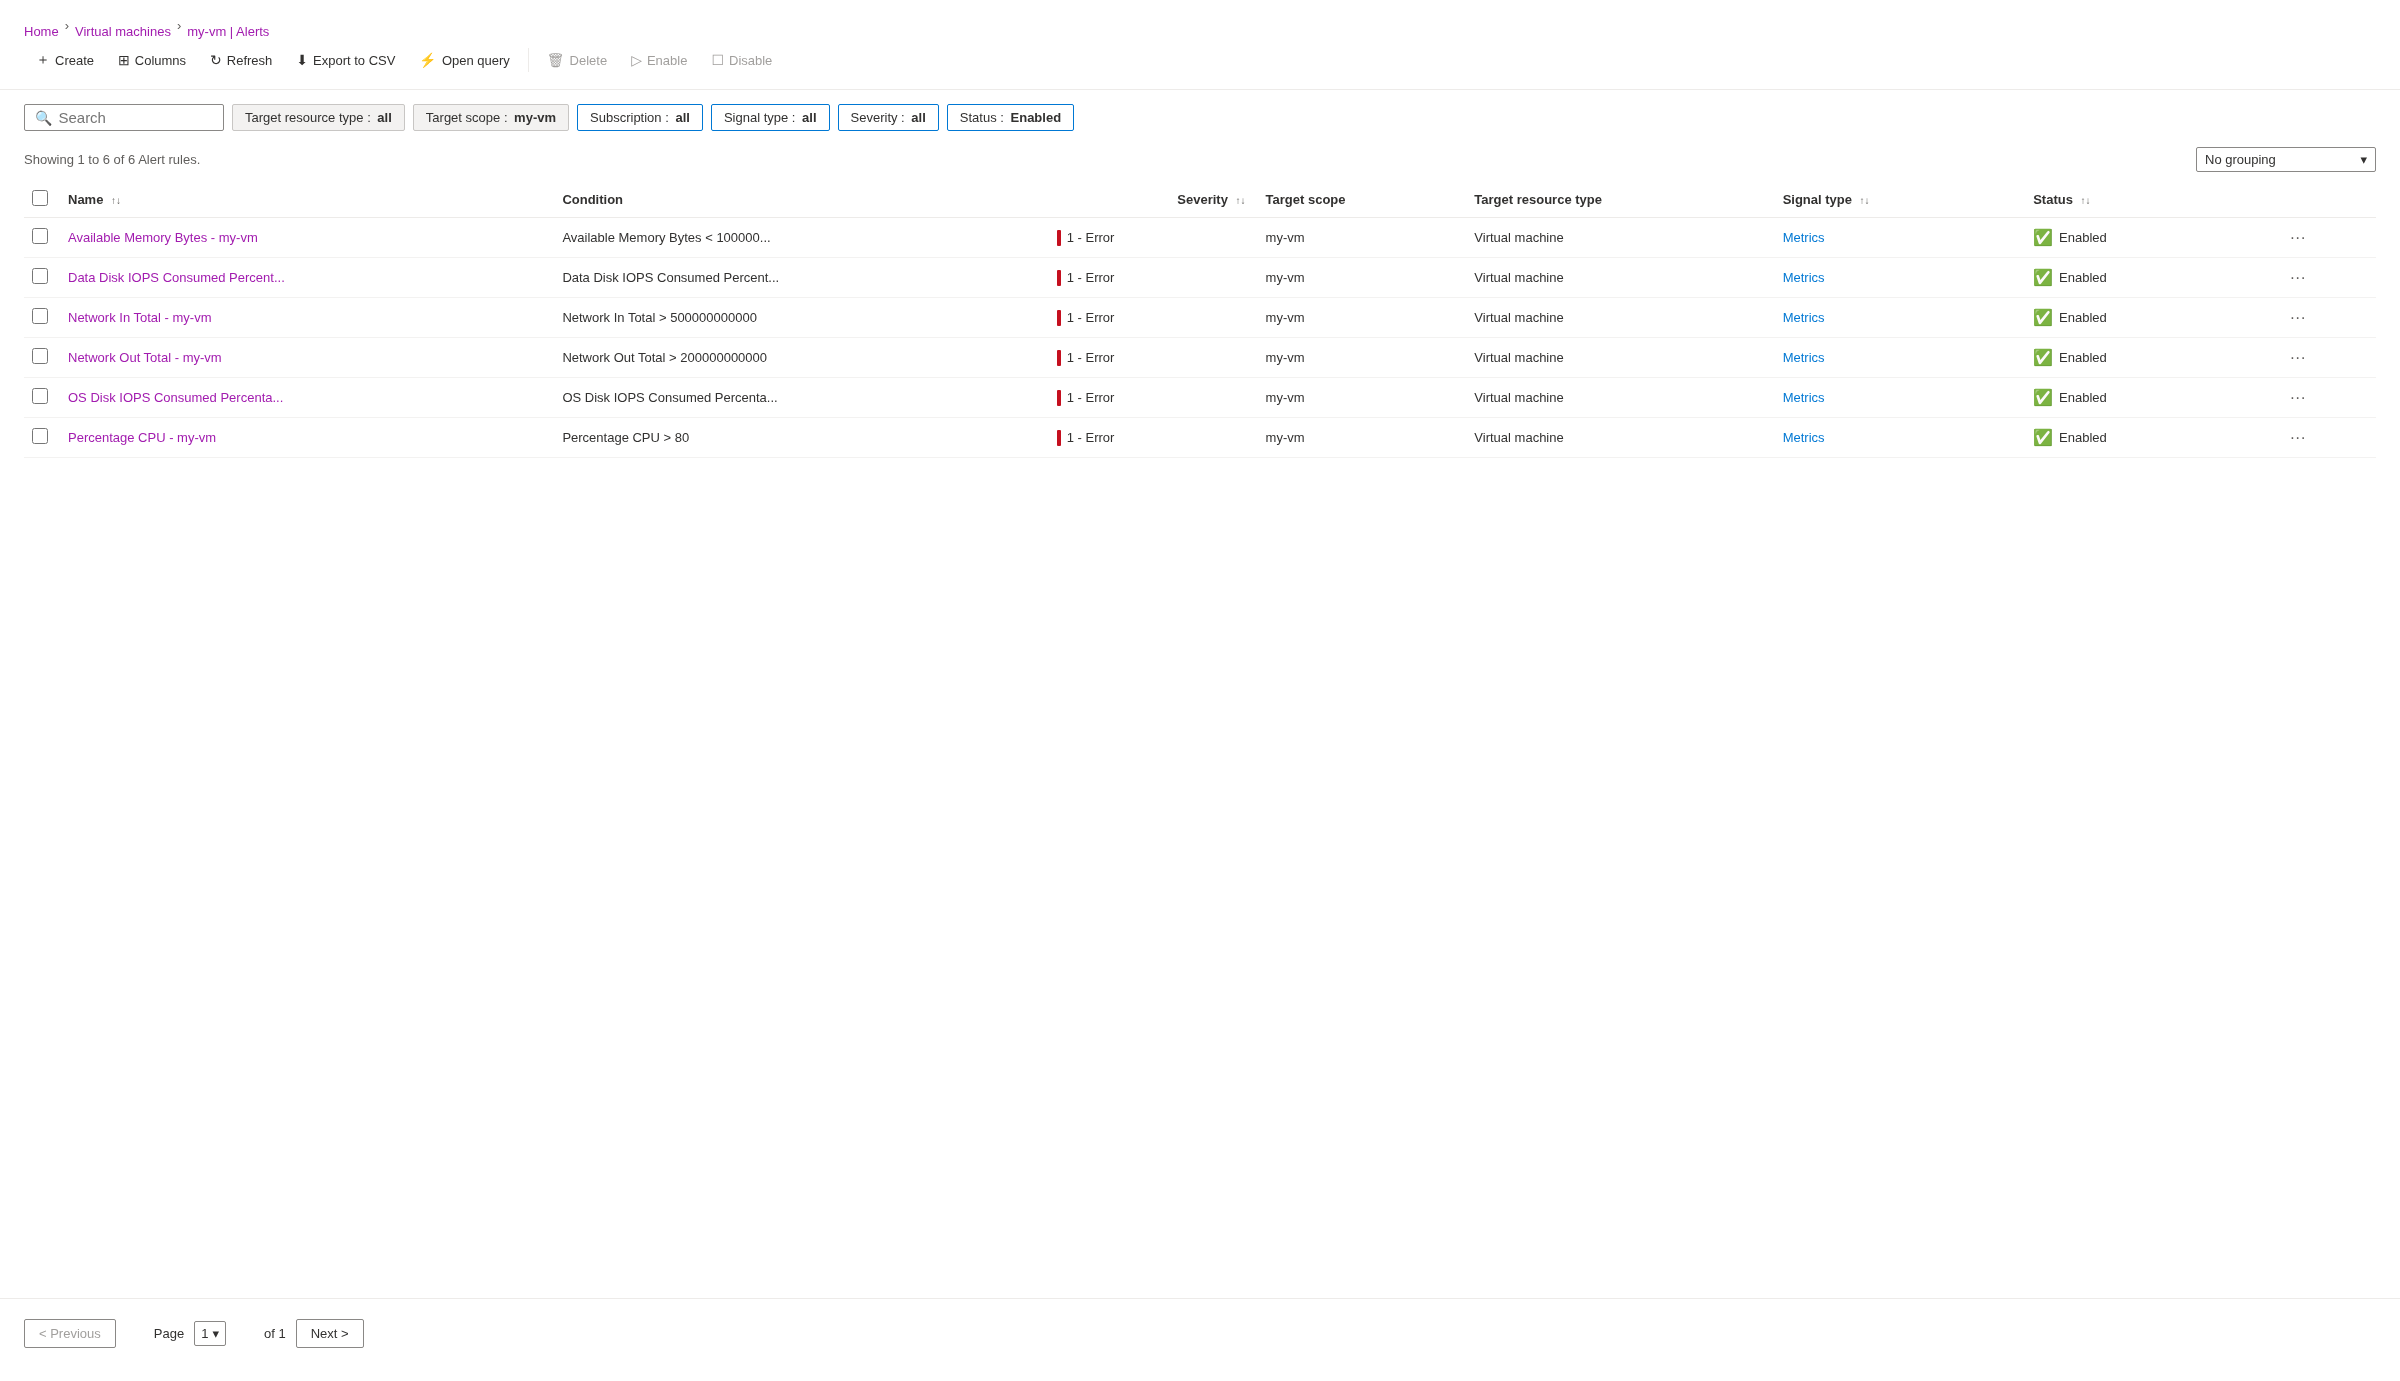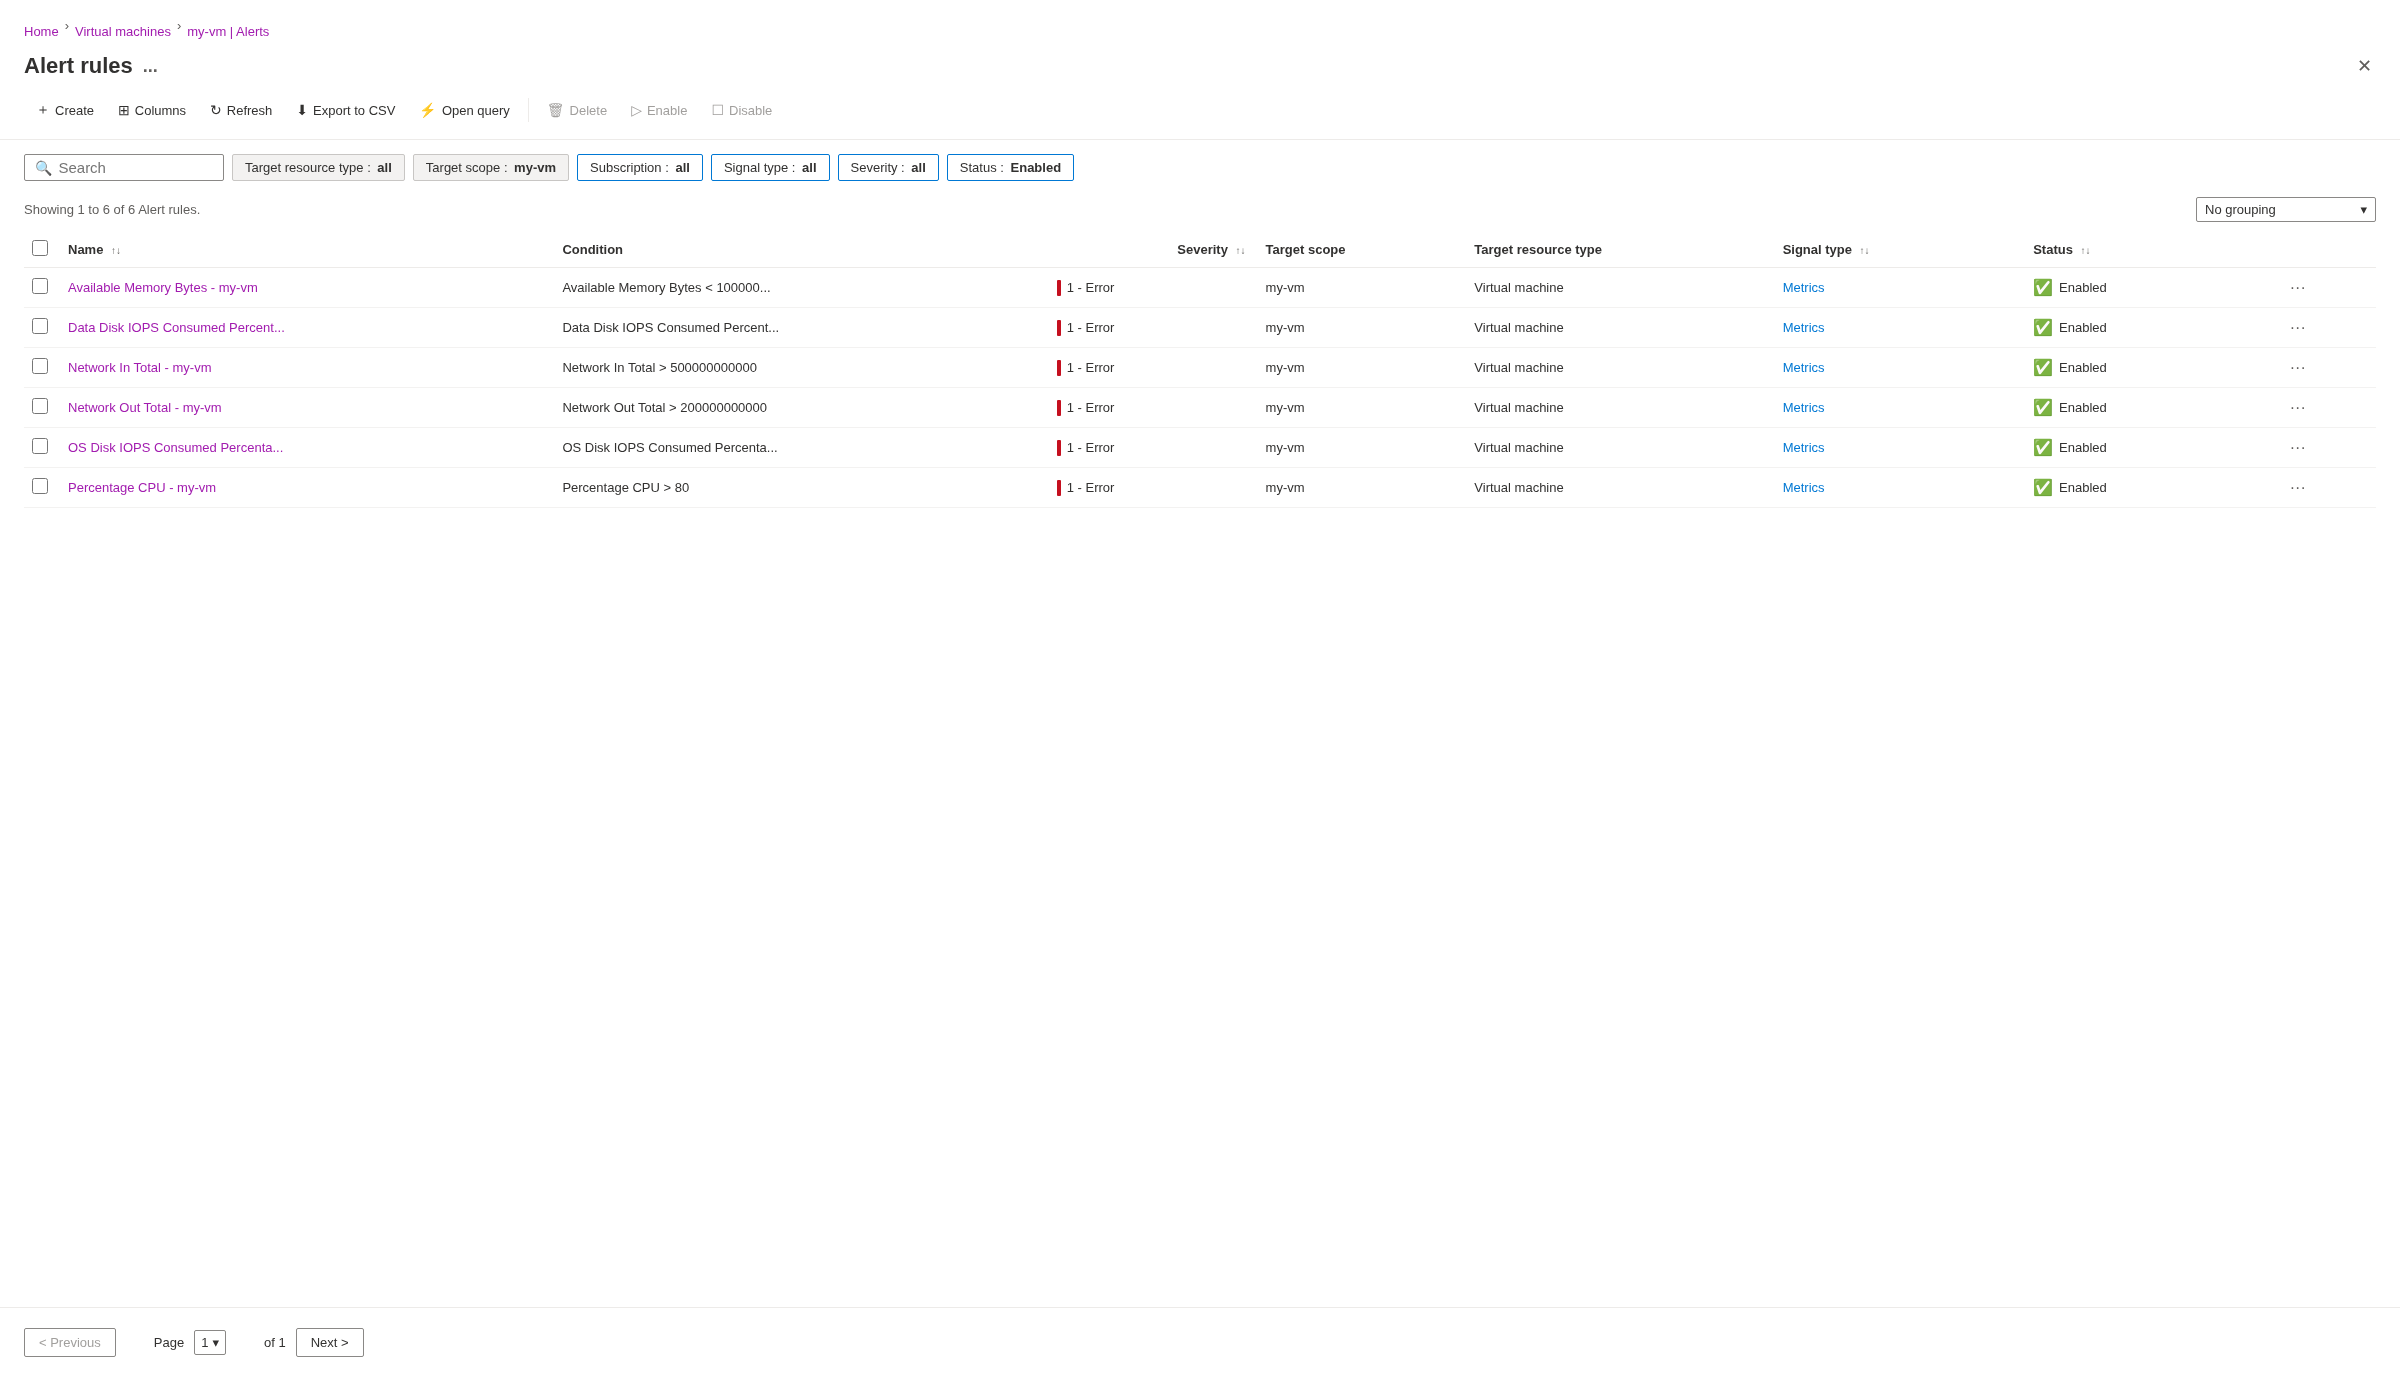--- a/index.html
+++ b/index.html
@@ -56,21 +56,21 @@
     .sev-bar { width: 4px; height: 16px; background: #c50f1f; border-radius: 1px; }
     .sev-text { font-size: 13px; }
 
     .status-enabled { display: flex; align-items: center; gap: 6px; color: #323130; }
     .status-icon { color: #107c10; font-size: 16px; }
 
     .row-actions { color: #605e5c; font-size: 16px; cursor: pointer; padding: 2px 6px; }
 
     input[type="checkbox"] { width: 16px; height: 16px; cursor: pointer; accent-color: #0078d4; }
 
-    .pagination { display: flex; align-items: center; gap: 10px; padding: 20px 24px; border-top: 1px solid #edebe9; position: fixed; bottom: 4px; left: 0; right: 0; background: #fff; }
+    .pagination { display: flex; align-items: center; gap: 10px; padding: 20px 24px; border-top: 1px solid #edebe9; position: fixed; bottom: 13px; left: 0; right: 0; background: #fff; }
     .page-btn { padding: 6px 14px; border: 1px solid #8a8886; background: #fff; cursor: pointer; font-size: 13px; border-radius: 2px; color: #323130; }
     .page-btn.disabled { color: #a19f9d; cursor: default; }
     .page-text { font-size: 13px; color: #323130; margin-left: 28px; }
     .page-select { display: flex; align-items: center; border: 1px solid #8a8886; border-radius: 2px; padding: 4px 6px; font-size: 13px; gap: 4px; }
 
     .metrics-link { color: #0078d4; cursor: pointer; }
 
     .content-area { padding-bottom: 80px; }
   </style>
 </head>
@@ -79,27 +79,20 @@
 <div class="content-area">
 
   <nav class="breadcrumb">
     <a>Home</a>
     <span>›</span>
     <a>Virtual machines</a>
     <span>›</span>
     <a>my-vm | Alerts</a>
   </nav>
 
-  <div class="page-header">
-    <div class="page-title">
-      <span>Alert rules</span>
-      <span class="more-icon">...</span>
-    </div>
-    <button class="close-btn">✕</button>
-  </div>
 
   <div class="toolbar">
     <button class="toolbar-btn">
       <span class="icon">＋</span>
       <span>Create</span>
     </button>
     <button class="toolbar-btn">
       <span class="icon">⊞</span>
       <span>Columns</span>
     </button>

